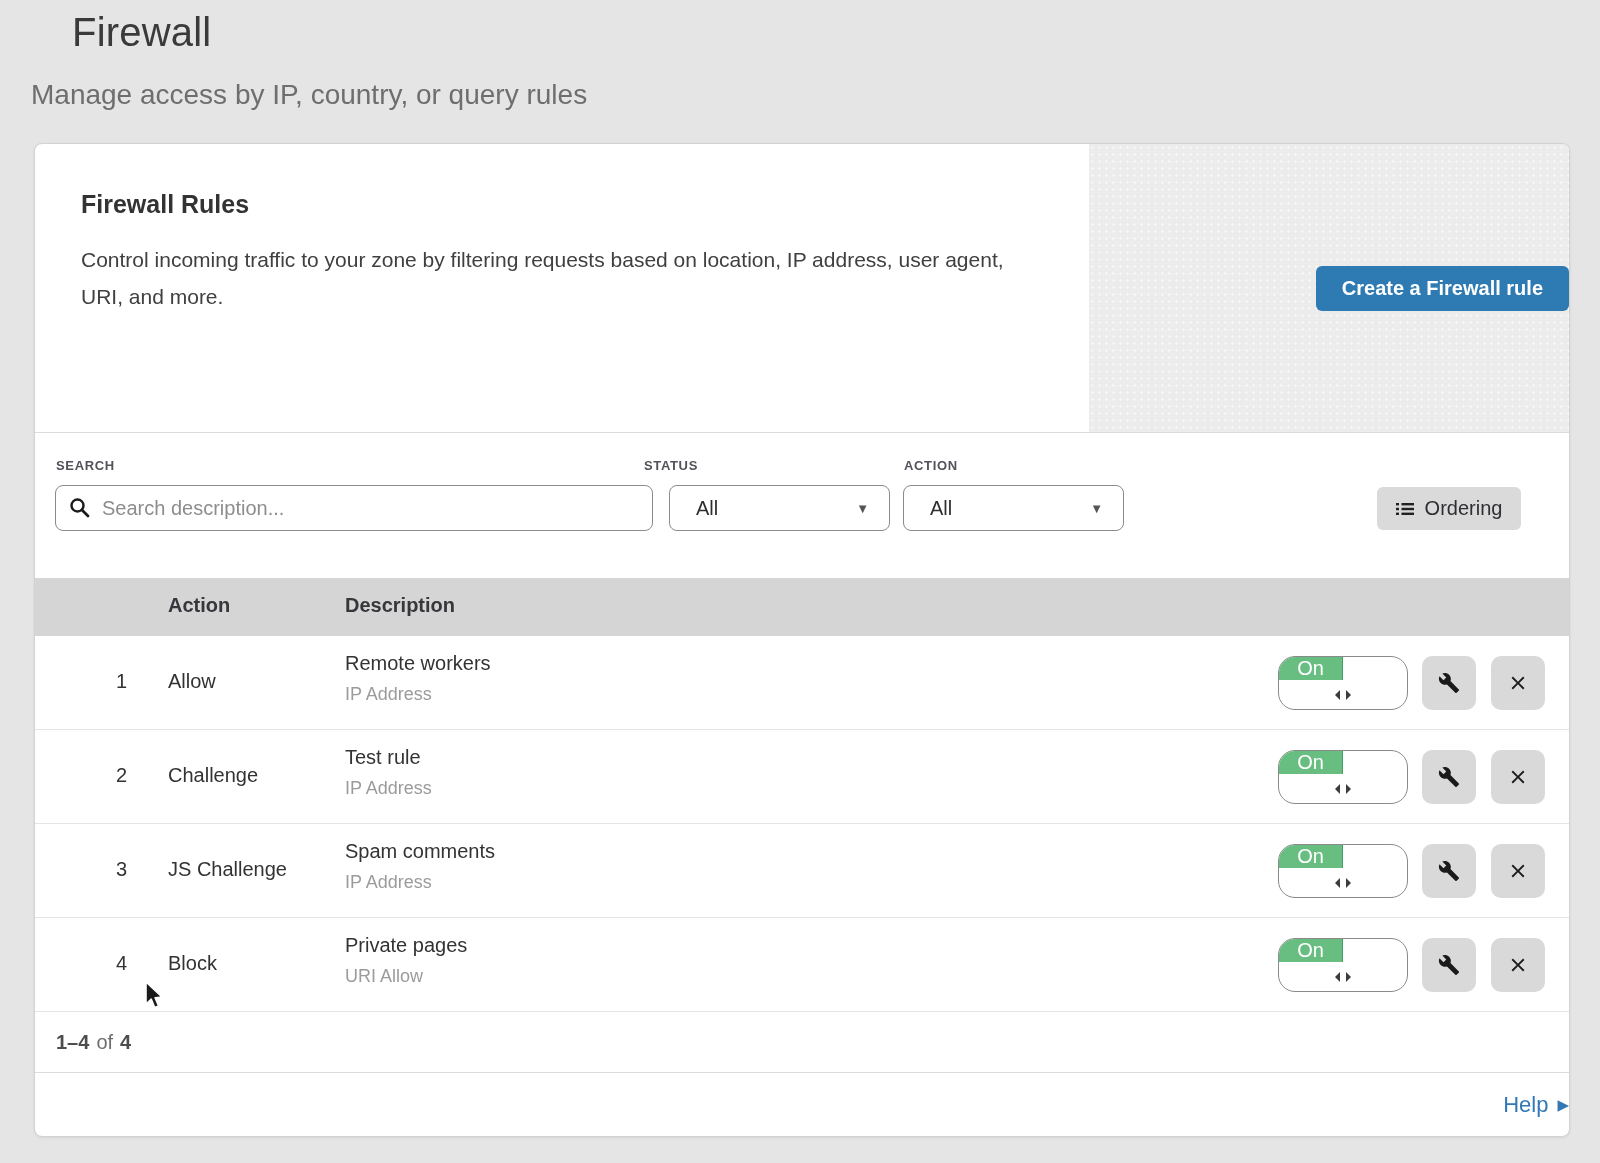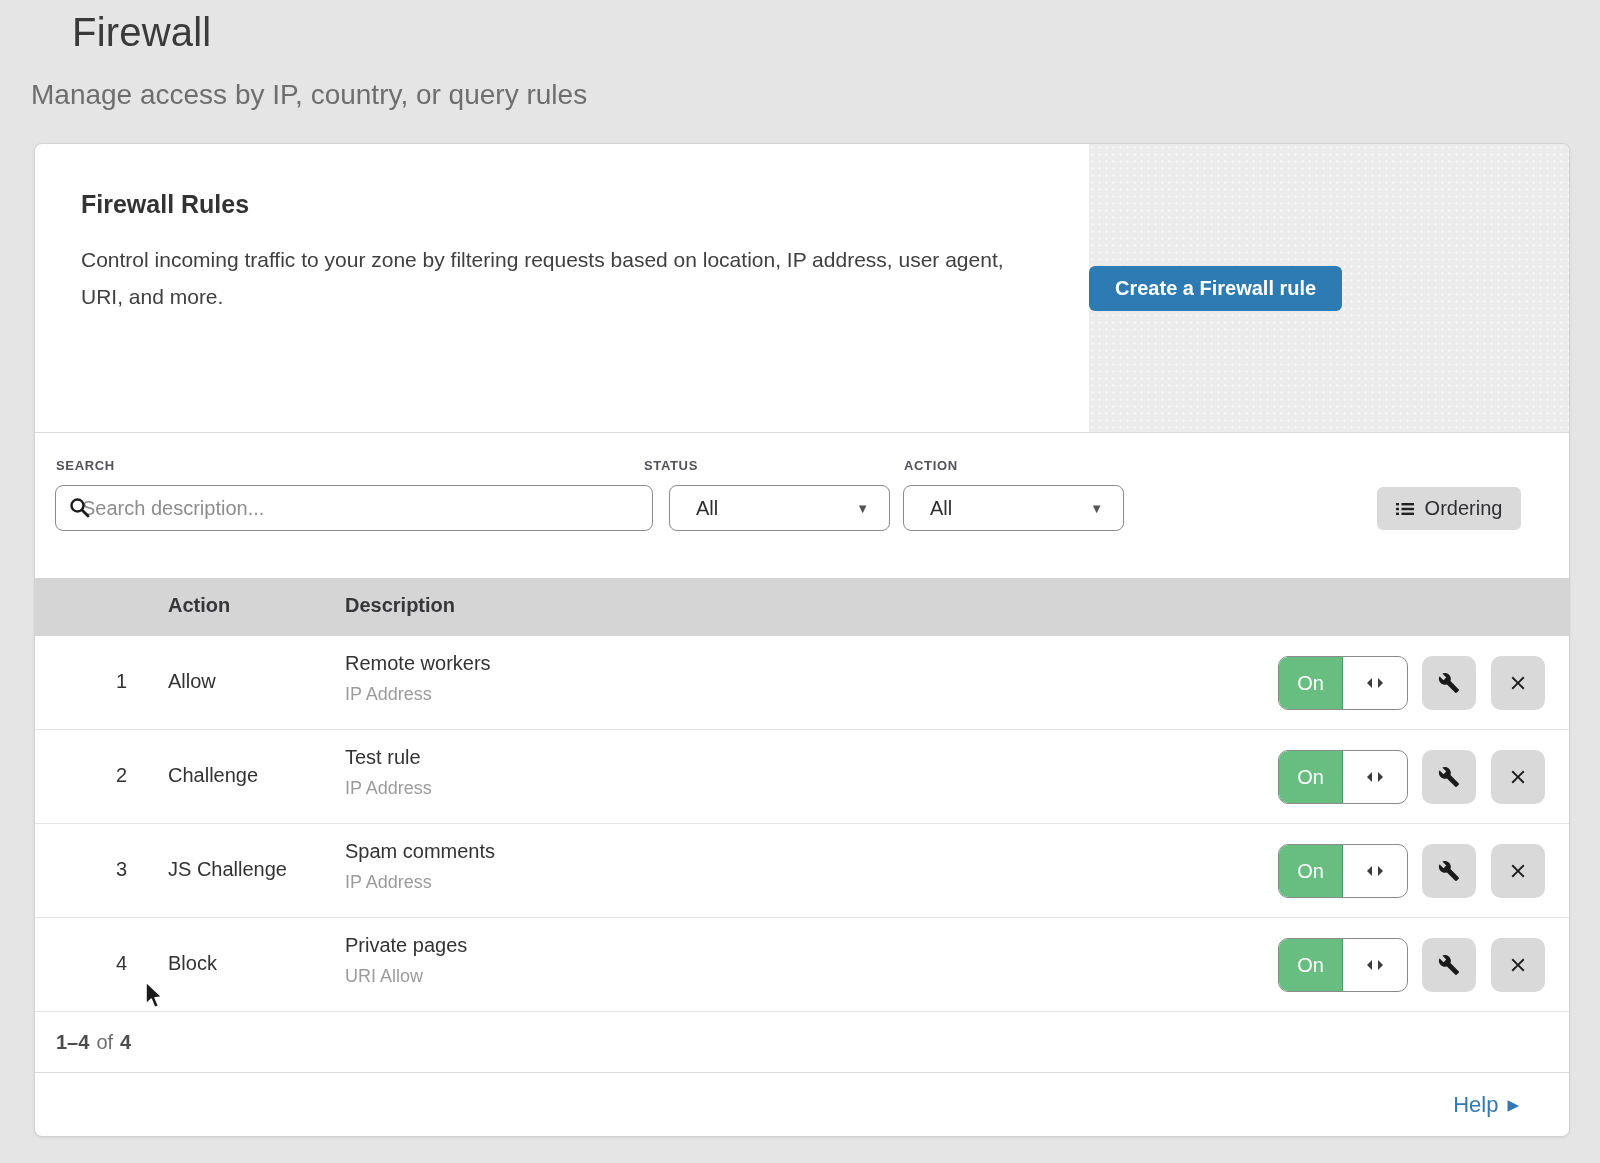--- a/index.html
+++ b/index.html
@@ -29,21 +29,21 @@
   .card-top { height:288px; display:flex; flex-shrink:0; }
   .card-left { flex:1; padding:46px 20px 0 46px; }
   .card-title { font-size:25px; font-weight:700; color:#333; }
   .card-desc { margin-top:22px; font-size:21px; line-height:37px; color:#404040; max-width:950px; }
   .card-usage { margin-top:30px; font-size:21px; font-weight:700; color:#333; }
   .card-right {
     width:480px; flex-shrink:0;
     background-color:#ececec;
     background-image:radial-gradient(#f7f7f7 1px, transparent 1.3px);
     background-size:7px 7px;
-    display:flex; align-items:center; justify-content:flex-start;
+    display:flex; align-items:center; justify-content:flex-end;
   }
   .btn-primary {
     background:#2e7bb4; color:#fff; border:none; border-radius:6px;
     font-family:inherit; font-size:20px; font-weight:700;
     padding:11px 26px; cursor:pointer;
   }
 
   .hr { height:1px; background:#dcdcdc; flex-shrink:0; }
 
   
@@ -51,21 +51,21 @@
   .filter-label {
     position:absolute; top:25px; font-size:13px; font-weight:700;
     color:#52525a; letter-spacing:.05em;
   }
   .lbl-search { left:21px; }
   .lbl-status { left:609px; }
   .lbl-action { left:869px; }
   .search-wrap { position:absolute; left:20px; top:52px; width:598px; height:46px; }
   .search-wrap input {
     width:100%; height:100%; border:1.5px solid #8b8b8b; border-radius:8px;
-    padding:0 14px 0 26px; font-family:inherit; font-size:20px; color:#333; background:#fff;
+    padding:0 14px 0 46px; font-family:inherit; font-size:20px; color:#333; background:#fff;
   }
   .search-wrap input::placeholder { color:#8d8d8d; }
   .search-icon { position:absolute; left:14px; top:12px; width:22px; height:22px; }
   .dropdown {
     position:absolute; top:52px; width:221px; height:46px;
     border:1.5px solid #8b8b8b; border-radius:8px; background:#fff;
     display:flex; align-items:center; padding:0 20px 0 26px;
     font-size:20px; color:#2f2f2f; cursor:pointer;
   }
   .dd-status { left:634px; }
@@ -88,22 +88,22 @@
   .th-desc { position:absolute; left:310px; top:16px; }
 
   .row { height:94px; border-bottom:1px solid #e5e5e5; position:relative; flex-shrink:0; }
   .row-num { position:absolute; left:70px; width:22px; top:34px; text-align:right; font-size:20px; color:#333; }
   .row-action { position:absolute; left:133px; top:34px; font-size:20px; color:#333; }
   .row-desc { position:absolute; left:310px; top:16px; font-size:20px; color:#333; }
   .row-match { position:absolute; left:310px; top:48px; font-size:18px; color:#9b9b9b; }
 
   .toggle {
     position:absolute; left:1243px; top:20px; width:130px; height:54px;
-    border:1px solid #8a8a8a; border-radius:10px; overflow:hidden;
-    display:flex; background:#fff; cursor:pointer;
+    border:1px solid #8a8a8a; border-radius:17px; overflow:hidden;
+    display:flex; background:#fff; cursor:pointer;flex-direction:column;
   }
   .toggle-on {
     width:64px; background:#68be80; border-right:1px solid #4c9c66;
     display:flex; align-items:center; justify-content:center;
     color:#fff; font-size:20px;
   }
   .toggle-arrows { flex:1; display:flex; align-items:center; justify-content:center; }
   .toggle-arrows svg { width:20px; height:12px; }
 
   .icon-btn {
@@ -115,21 +115,21 @@
   .btn-close { left:1456px; }
   .icon-btn svg { width:22px; height:22px; }
 
   
   .pagination { height:61px; border-bottom:1px solid #dcdcdc; flex-shrink:0;
     display:flex; align-items:center; padding-left:21px; font-size:20px; }
   .pag-range { font-weight:700; color:#4d4d4d; }
   .pag-of { color:#6e6e6e; margin:0 7px; }
   .pag-total { font-weight:700; color:#4d4d4d; }
 
-  .footer { flex:1; display:flex; align-items:center; justify-content:flex-end; padding-right:50px; }
+  .footer { flex:1; display:flex; align-items:center; justify-content:flex-end; }
   .help-link { color:#3278b5; font-size:22px; text-decoration:none; display:flex; align-items:center; gap:9px; cursor:pointer; }
   .help-arrow { font-size:15px; line-height:1; }
 
   
   .cursor { position:absolute; left:141px; top:980px; width:24px; height:32px; pointer-events:none; z-index:10; }
 </style>
 </head>
 <body>
 
 <header class="page-header">

